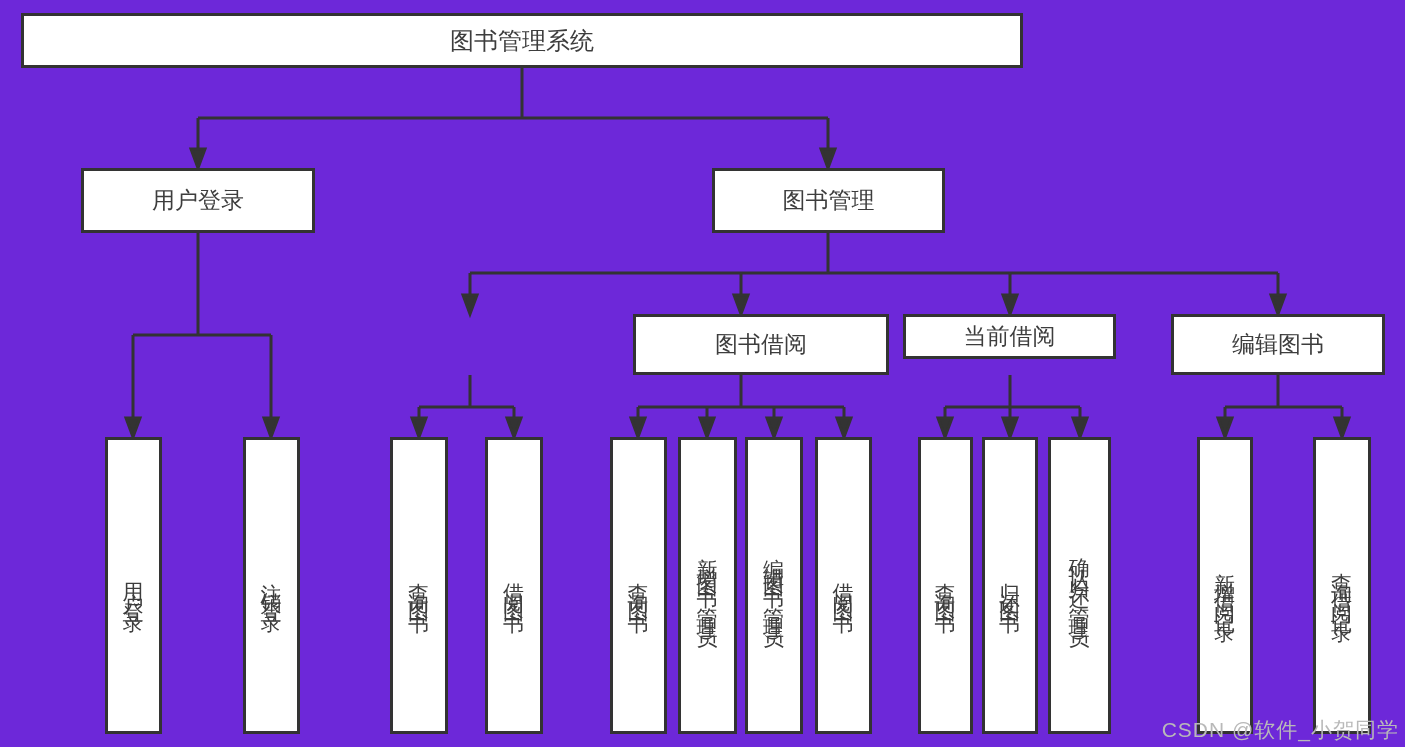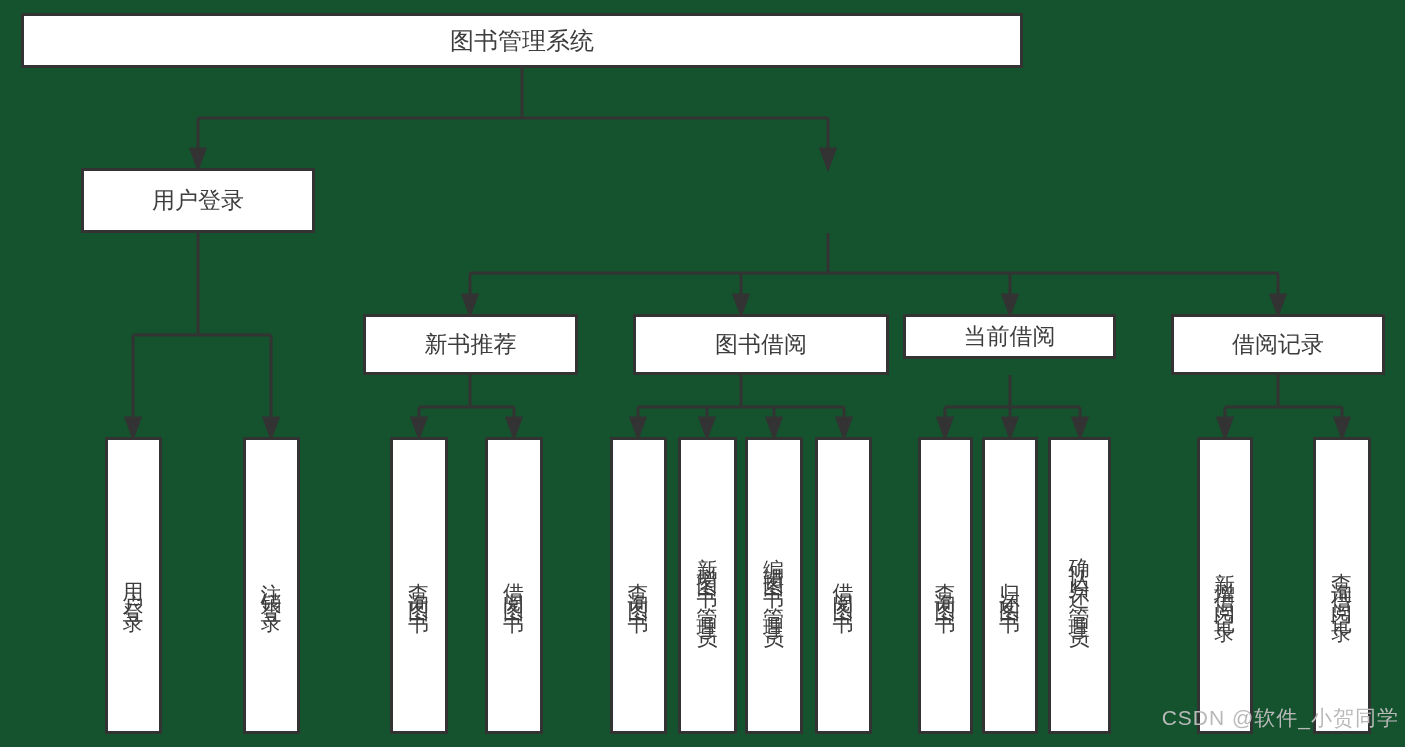--- a/index.html
+++ b/index.html
@@ -1,20 +1,20 @@
 <!DOCTYPE html>
 <html><head>
 <meta charset="utf-8">
 <style>
   html, body { margin: 0; padding: 0; background: #ffffff; }
   .stage {
     position: relative;
     width: 1405px;
     height: 747px;
-    background: #14532d;
+    background: #6d28d9;
     overflow: hidden;
     font-family: "Liberation Sans", "DejaVu Sans", sans-serif;
   }
   .wires {
     position: absolute;
     left: 0; top: 0;
     width: 1405px; height: 747px;
     pointer-events: none;
   }
   .node {
@@ -34,21 +34,21 @@
     text-orientation: mixed;
     font-size: 21px;
     letter-spacing: 10px;
     line-height: 1;
     color: #3d3d3d;
     white-space: nowrap;
   }
   .watermark {
     position: absolute;
     right: 6px;
-    bottom: 15px;
+    bottom: 3px;
     font-size: 21px;
     color: #b9b9b9;
     letter-spacing: 1px;
     z-index: 10;
     white-space: nowrap;
   }
 </style>
 </head>
 <body>
 
@@ -97,32 +97,32 @@
     <polygon points="1335,418 1349,418 1342,437" fill="#333333"></polygon>
   </svg>
 
   <div class="node root h" style="left:21px;top:13px;width:1002px;height:55px">
     <span>图书管理系统</span>
   </div>
 
   <div class="node h" style="left:81px;top:168px;width:234px;height:65px">
     <span>用户登录</span>
   </div>
+  <div class="node h" style="left:712px;top:168px;width:233px;height:65px">
+    <span>图书管理</span>
+  </div>
 
-  <div class="node h" style="left:363px;top:314px;width:215px;height:61px">
-    <span>新书推荐</span>
-  </div>
   <div class="node h" style="left:633px;top:314px;width:256px;height:61px">
     <span>图书借阅</span>
   </div>
   <div class="node h" style="left:903px;top:314px;width:213px;height:45px">
     <span>当前借阅</span>
   </div>
   <div class="node h" style="left:1171px;top:314px;width:214px;height:61px">
-    <span>借阅记录</span>
+    <span>编辑图书</span>
   </div>
 
   <div class="node leaf" style="left:105px;top:437px;width:57px;height:297px">
     <span>用户登录</span>
   </div>
   <div class="node leaf" style="left:243px;top:437px;width:57px;height:297px">
     <span>注销登录</span>
   </div>
 
   <div class="node leaf" style="left:390px;top:437px;width:58px;height:297px">

